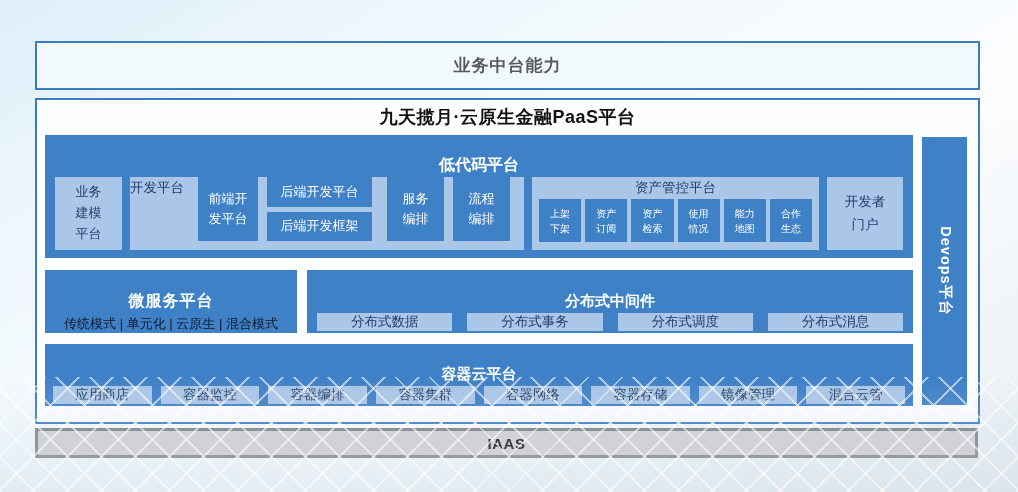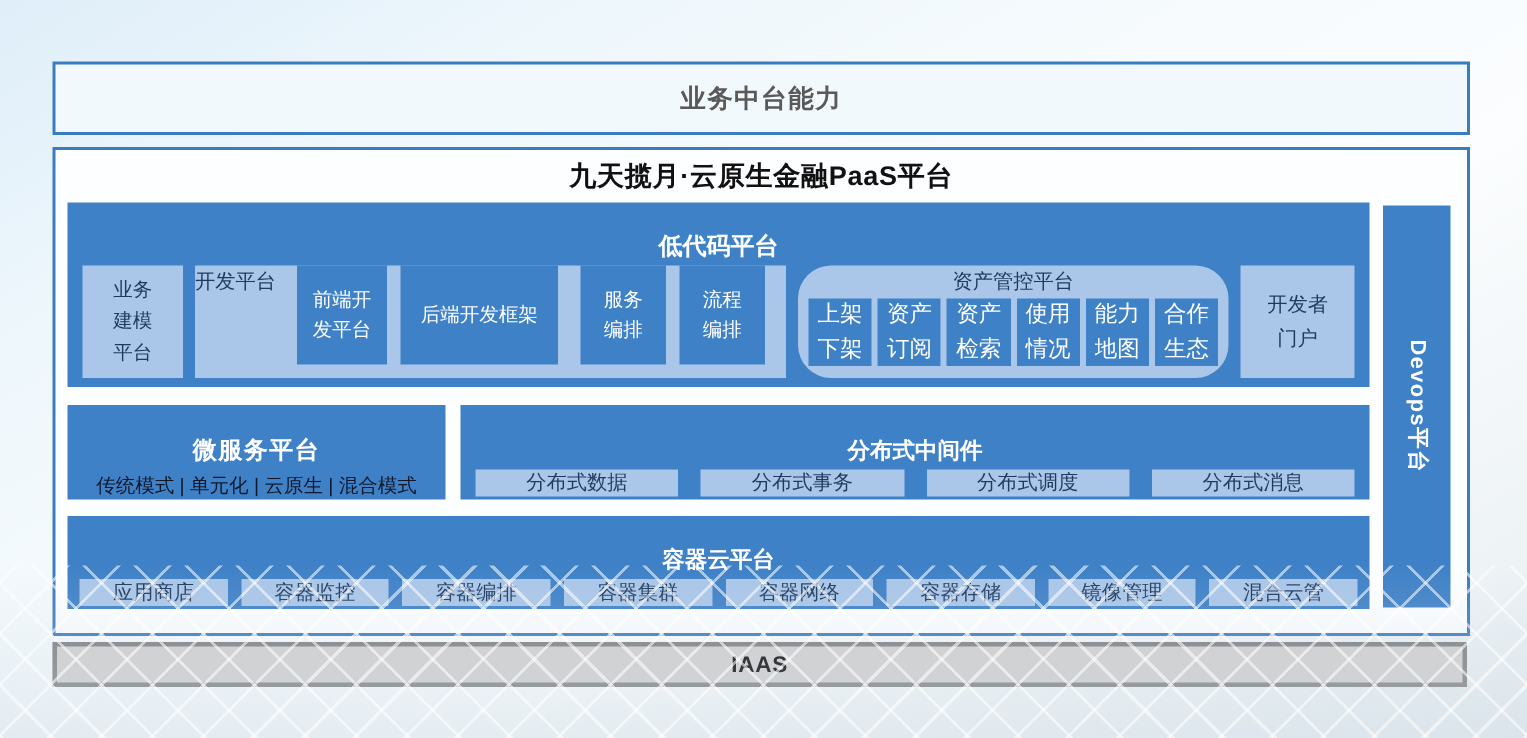--- a/index.html
+++ b/index.html
@@ -81,24 +81,24 @@
   .sub-title {
     text-align: center; color: #1f3a5f; font-size: 13.5px; line-height: 22px;
   }
   .dev-row { flex: 1; display: flex; gap: 9px; padding: 0 14px 9px 14px; }
   .dev-frontend { flex: 0 0 60px; font-size: 13px; line-height: 1.55; }
   .backend-col { flex: 1 1 auto; display: flex; flex-direction: column; gap: 5px; margin-right: 6px; }
   .backend-col .box-dark { flex: 1; font-size: 13px; }
   .dev-orch { flex: 0 0 57px; font-size: 13px; line-height: 1.55; }
 
   .asset-platform {
-    flex: 0 0 287px; display: flex; flex-direction: column; border-radius: 22px;
+    flex: 0 0 287px; display: flex; flex-direction: column;
   }
   .asset-row { flex: 1; display: flex; gap: 4px; padding: 0 7px 8px 7px; }
-  .asset-row .box-dark { flex: 1; font-size: 15px; line-height: 1.5; }
+  .asset-row .box-dark { flex: 1; font-size: 10px; line-height: 1.5; }
 
   .portal { flex: 0 0 76px; font-size: 13.5px; line-height: 1.65; }
 
   
   .sec-micro {
     left: 8px; top: 170px; width: 252px; height: 63px;
     justify-content: center; gap: 2px; padding-top: 1px;
   }
   .sec-micro .sec-title { font-size: 16px; line-height: 24px; letter-spacing: 1px; }
   .micro-modes { text-align: center; font-size: 13px; color: #0f172a; }
@@ -155,20 +155,21 @@
         <div class="box-light center prewrap biz-modeling">业务
 建模
 平台</div>
 
         <div class="box-light dev-platform">
           <div class="sub-title">开发平台</div>
           <div class="dev-row">
             <div class="box-dark center prewrap dev-frontend">前端开
 发平台</div>
             <div class="backend-col">
+              <div class="box-dark center">后端开发平台</div>
               <div class="box-dark center">后端开发框架</div>
             </div>
             <div class="box-dark center prewrap dev-orch">服务
 编排</div>
             <div class="box-dark center prewrap dev-orch">流程
 编排</div>
           </div>
         </div>
 
         <div class="box-light asset-platform">

